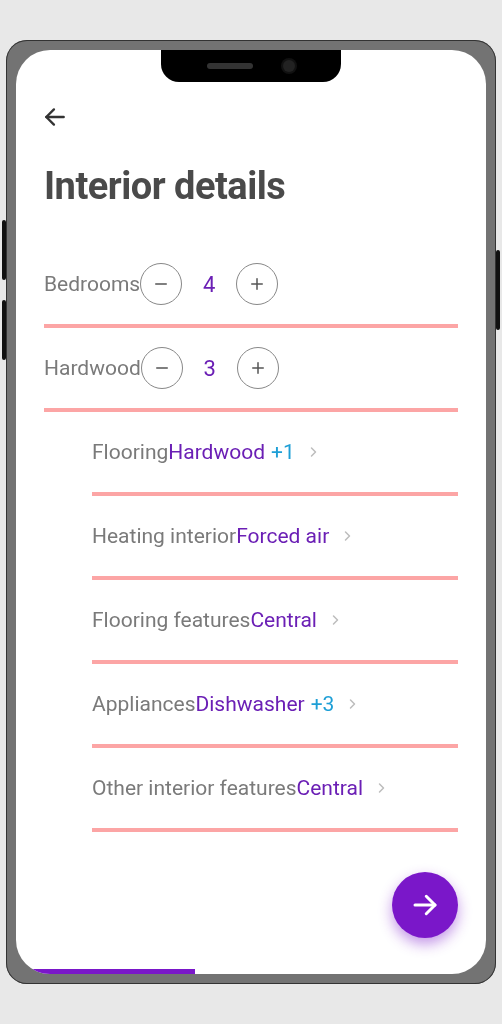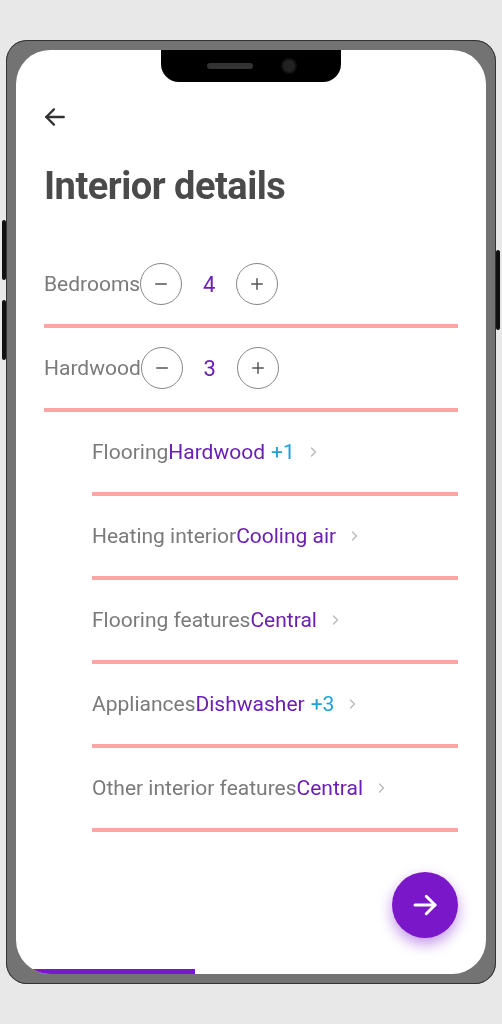--- a/index.html
+++ b/index.html
@@ -181,21 +181,21 @@
           <span class="sel-extra">+1</span>
           <svg class="chevron" width="12" height="20" viewBox="0 0 24 24" fill="none" stroke="#bcbcbc" stroke-width="3" stroke-linecap="round" stroke-linejoin="round">
               <polyline points="9 4 17 12 9 20"></polyline>
             </svg>
         </div>
       </div>
 
       <div class="row select-row">
         <span class="row-label">Heating interior</span>
         <div class="select-value">
-          <span class="sel-main">Cooling air</span>
+          <span class="sel-main">Forced air</span>
 
           <svg class="chevron" width="12" height="20" viewBox="0 0 24 24" fill="none" stroke="#bcbcbc" stroke-width="3" stroke-linecap="round" stroke-linejoin="round">
               <polyline points="9 4 17 12 9 20"></polyline>
             </svg>
         </div>
       </div>
 
       <div class="row select-row">
         <span class="row-label">Flooring features</span>
         <div class="select-value">

